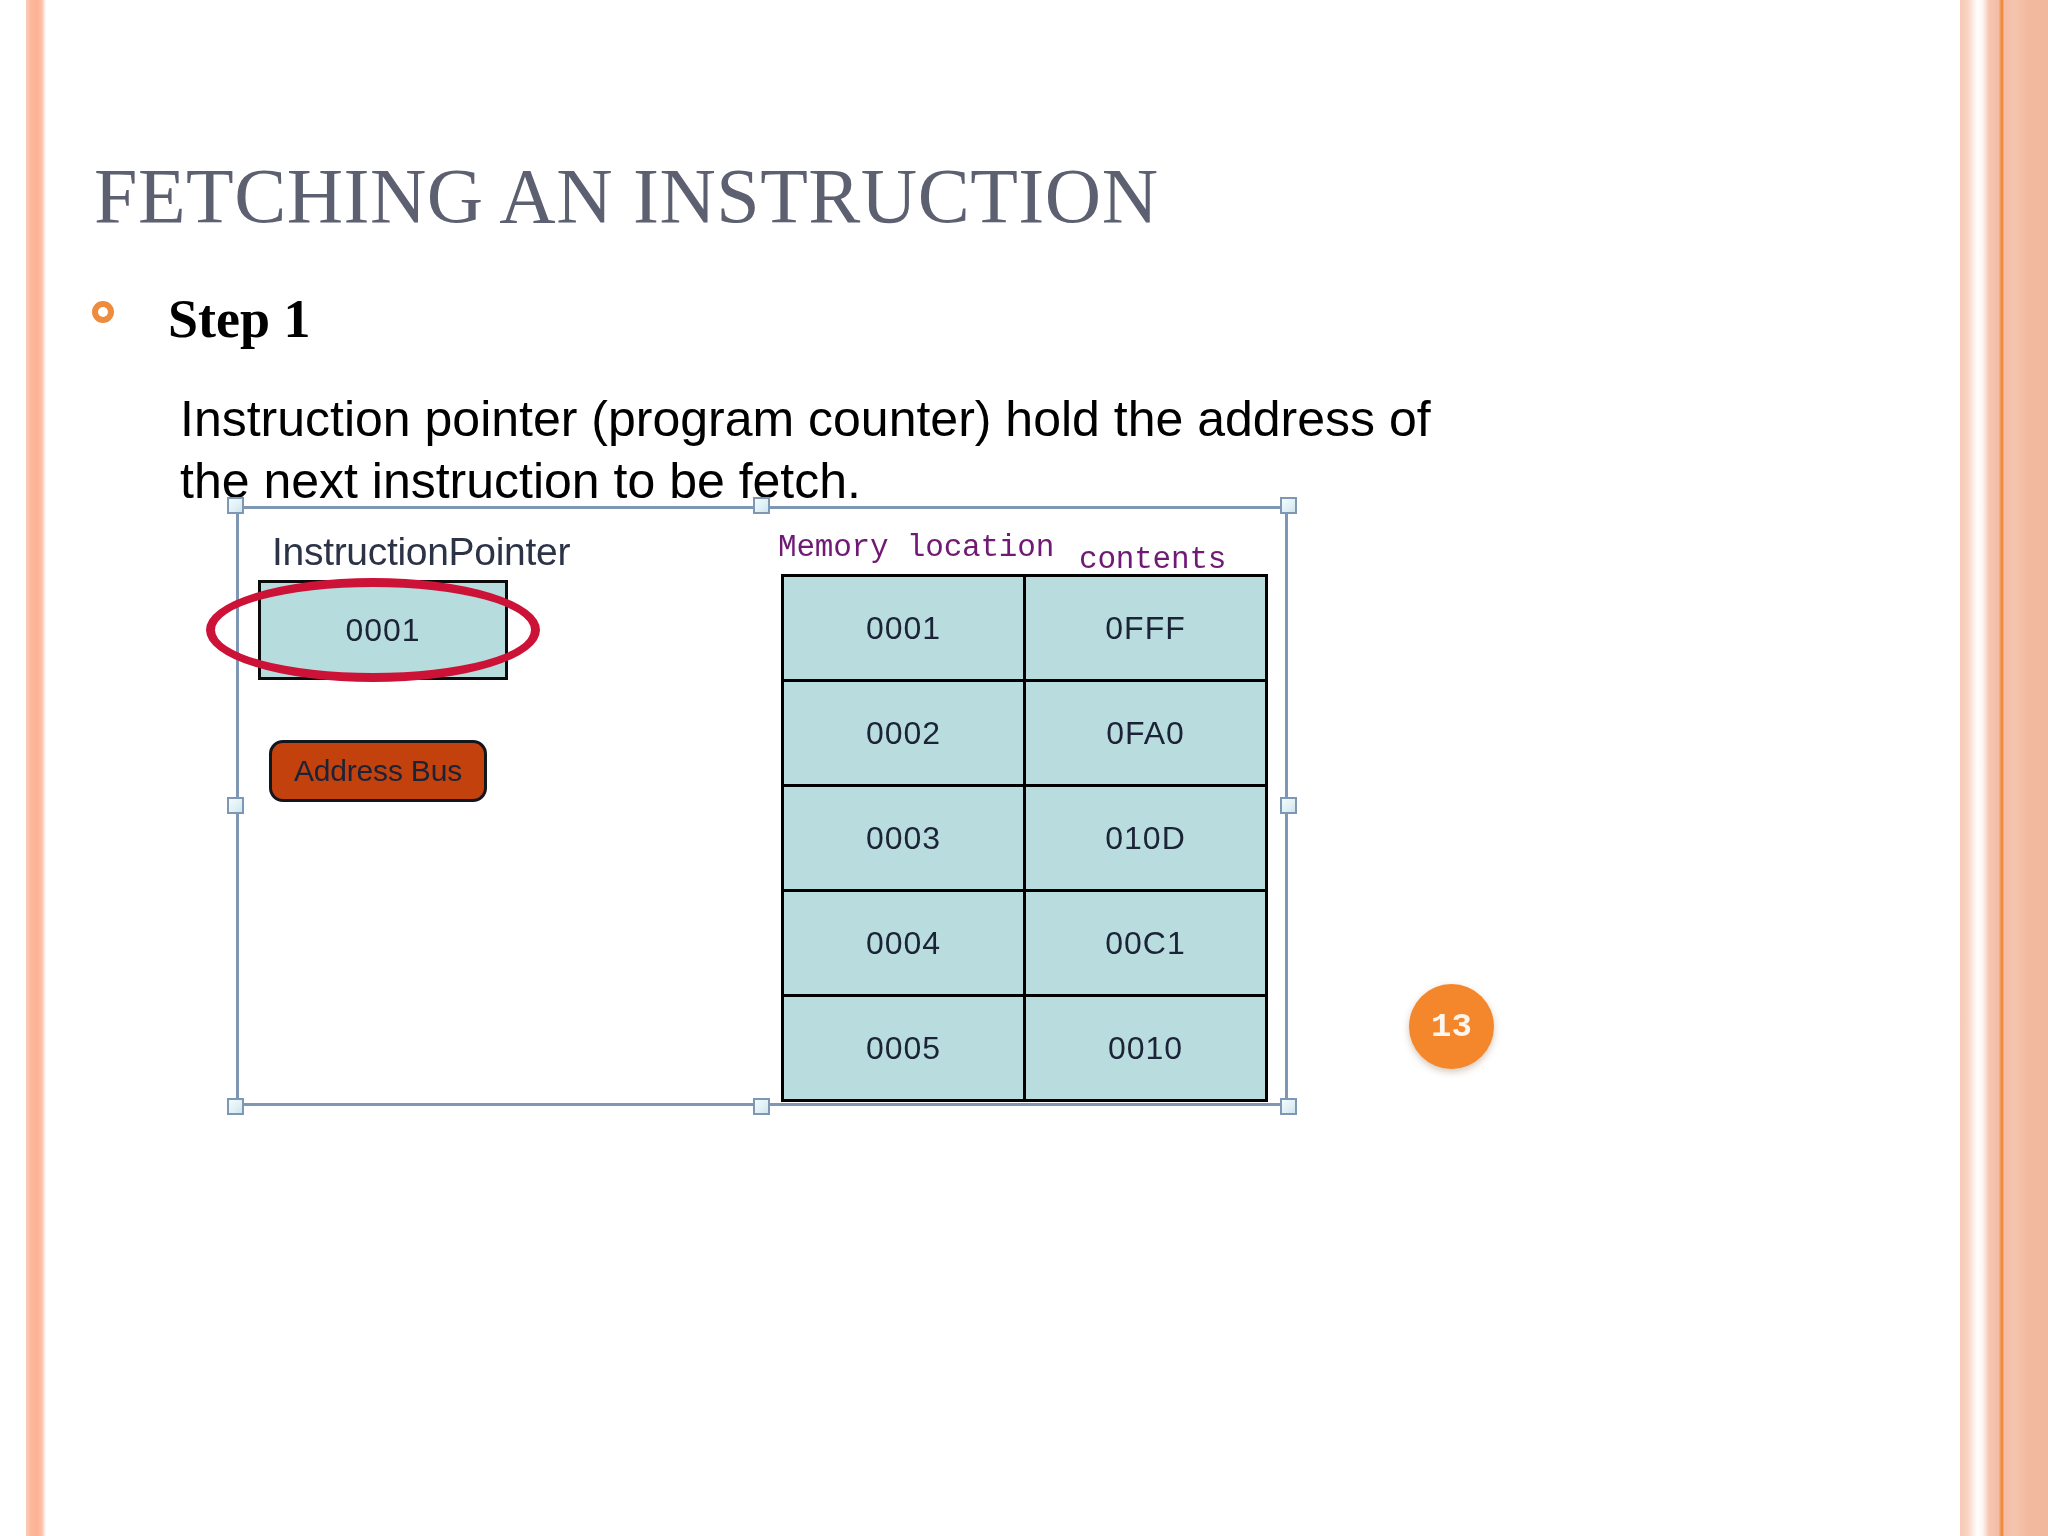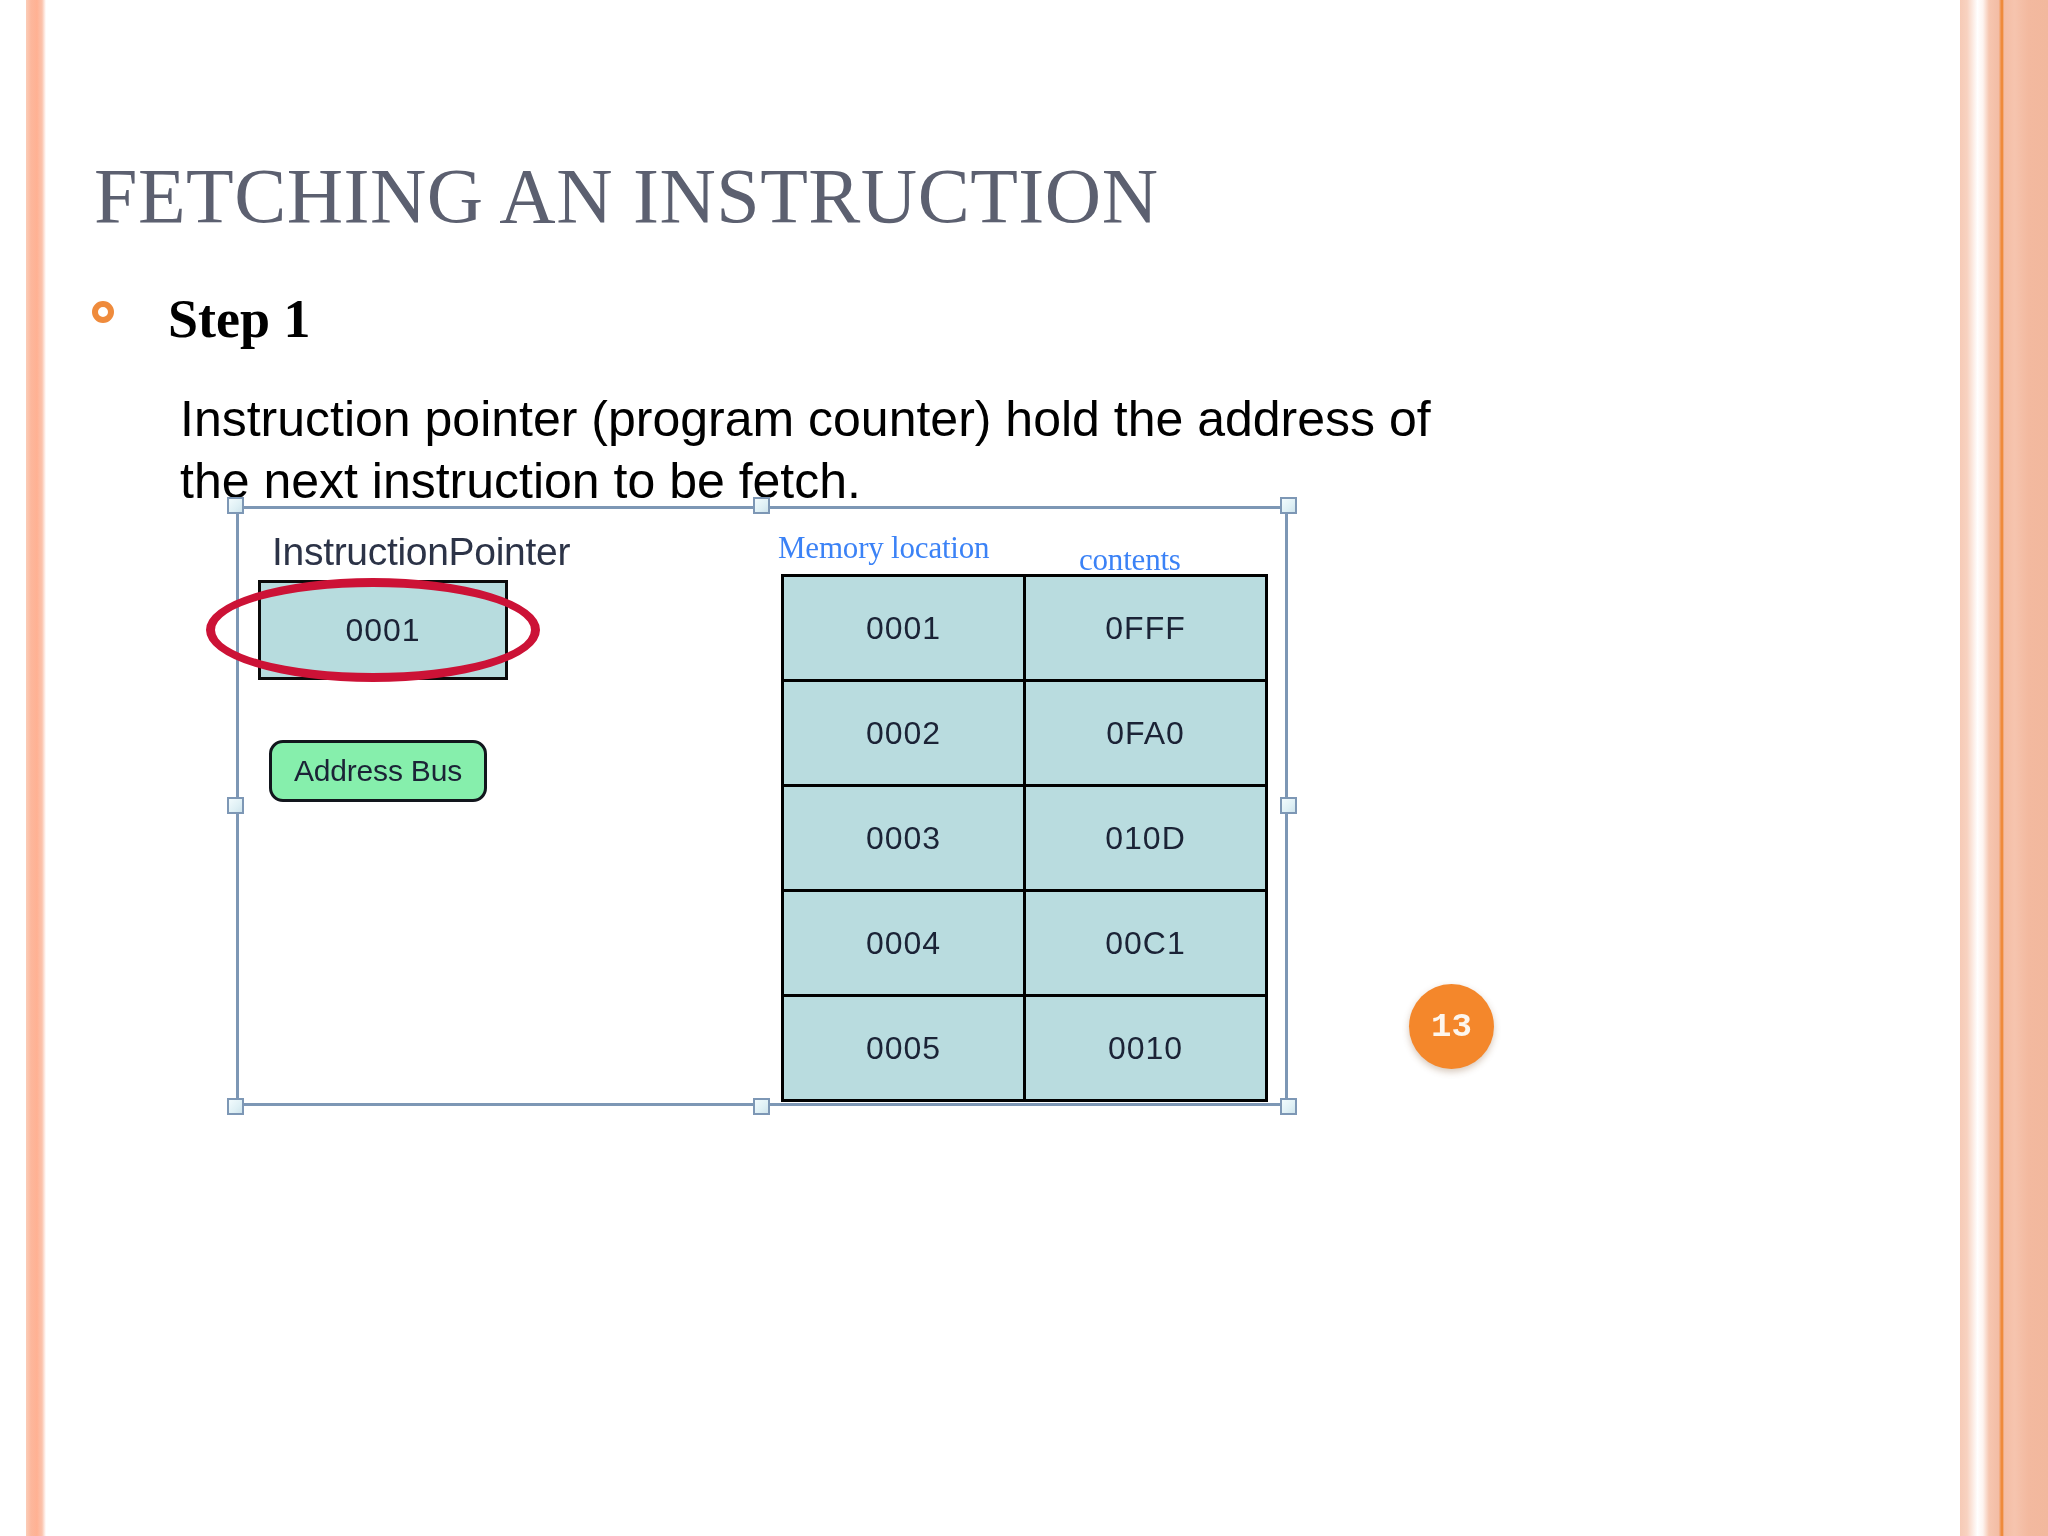--- a/index.html
+++ b/index.html
@@ -207,40 +207,40 @@
     box-sizing: border-box;
   }
 
   
   .addr-bus {
     position: absolute;
     left: 269px;
     top: 740px;
     width: 218px;
     height: 62px;
-    background: #86efac;
+    background: #c2410c;
     border: 3px solid #12161d;
     border-radius: 14px;
     box-sizing: border-box;
     display: flex;
     align-items: center;
     justify-content: center;
     font-family: "Liberation Sans", sans-serif;
     font-size: 30px;
     color: #1b2336;
     letter-spacing: -0.2px;
   }
 
   
   .mem-head {
     position: absolute;
     top: 530px;
-    font-family: Liberation Serif, serif;
+    font-family: Liberation Mono, monospace;
     font-size: 31px;
-    color: #3b82f6;
+    color: #701a75;
     white-space: nowrap;
     letter-spacing: -0.2px;
   }
   .mem-head-loc { left: 778px; }
   .mem-head-cnt { left: 1079px; margin-top: 12px; }
 
   .mem-table {
     position: absolute;
     left: 781px;
     top: 574px;

